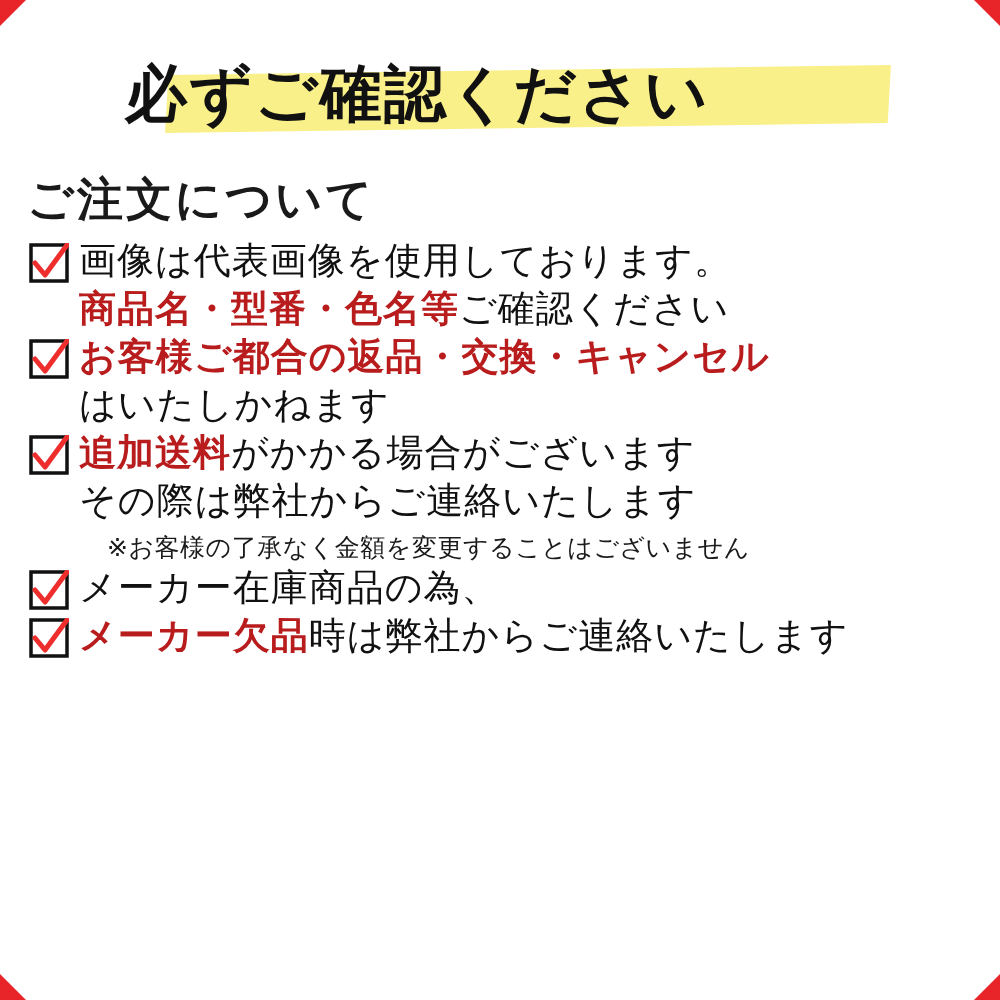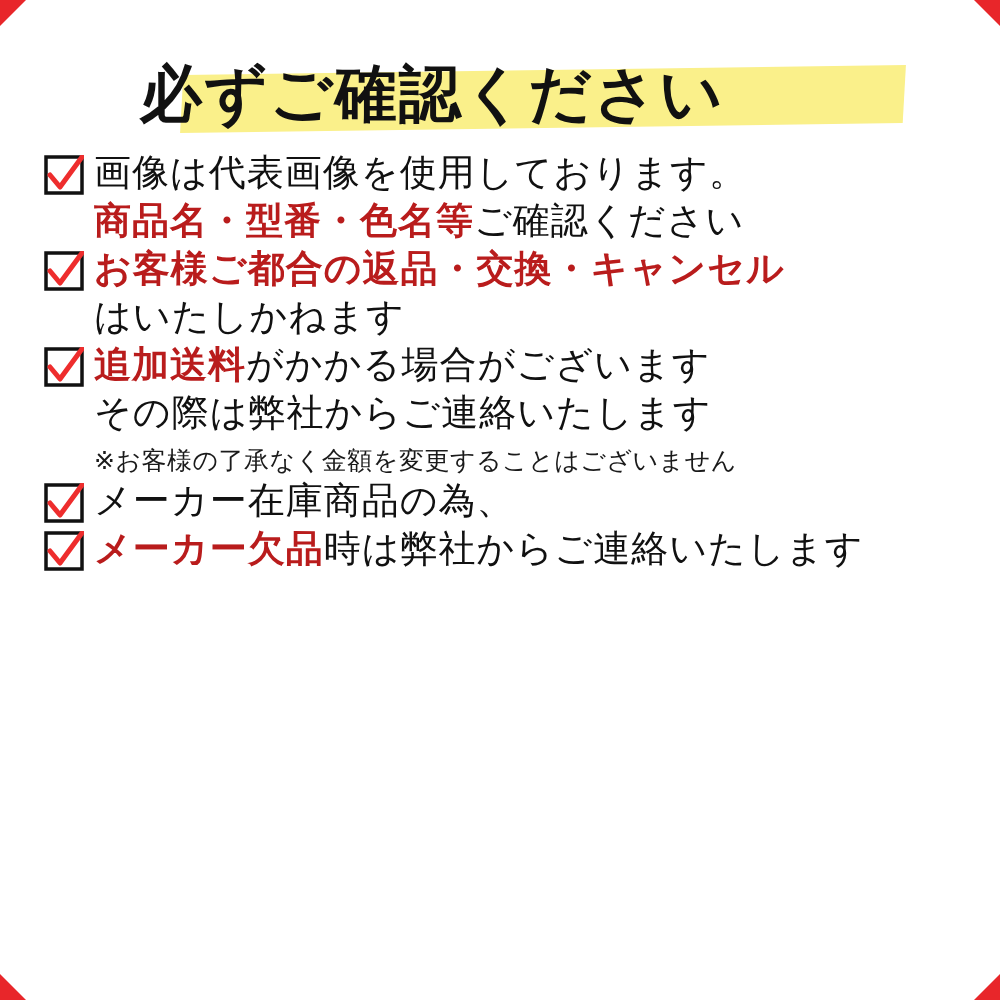--- a/index.html
+++ b/index.html
@@ -42,21 +42,21 @@
     border-bottom: 26px solid #e8262a;
     border-left: 26px solid transparent;
   }
 
   .page {
     position: absolute;
     top: 0; left: 0;
     width: 822px;
     height: 1000px;
     box-sizing: border-box;
-    padding: 40px 44px 20px 36px;
+    padding: 40px 44px 20px 21px;
   }
 
   
   .title-wrap {
     position: relative;
     height: 105px;
     margin-left: 104px;
     margin-top: 4px;
   }
   .title-band {
@@ -123,37 +123,39 @@
   .red.bold, .line.redbold {
     color: #b91c1c;
     font-weight: bold;
   }
   .note {
     font-size: 25px;
     color: #1a1a1a;
     letter-spacing: 0.5px;
     margin-top: 6px;
     white-space: nowrap;
+    text-align: center;
   }
 </style>
 </head>
 <body>
 
 <div class="corner corner-tl"></div>
 <div class="corner corner-tr"></div>
 <div class="corner corner-bl"></div>
 <div class="corner corner-br"></div>
 
 <div class="page">
 
   <div class="title-wrap">
     <div class="title-band"></div>
     <div class="title-text">必ずご確認ください</div>
   </div>
 
+  <div class="section-heading">ご注文について</div>
 
   <div class="item">
     <span class="check">
       <svg width="40" height="40" viewBox="0 0 40 40">
         <rect x="2" y="2" width="36" height="36" fill="none" stroke="#111111" stroke-width="3.5"></rect>
         <path d="M6 20 L16 32 L38 2" fill="none" stroke="#ee2d2d" stroke-width="5" stroke-linecap="round" stroke-linejoin="round"></path>
       </svg>
     </span>
     <span class="item-lines">
       <div class="line"><span>画像は代表画像を使用しております。</span></div>

